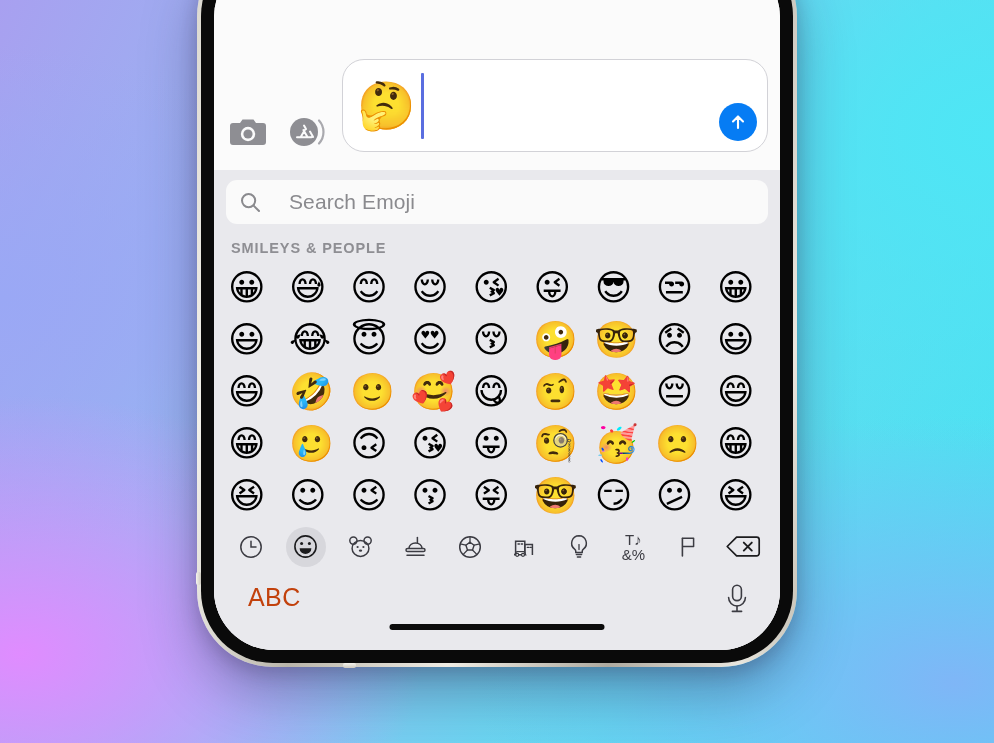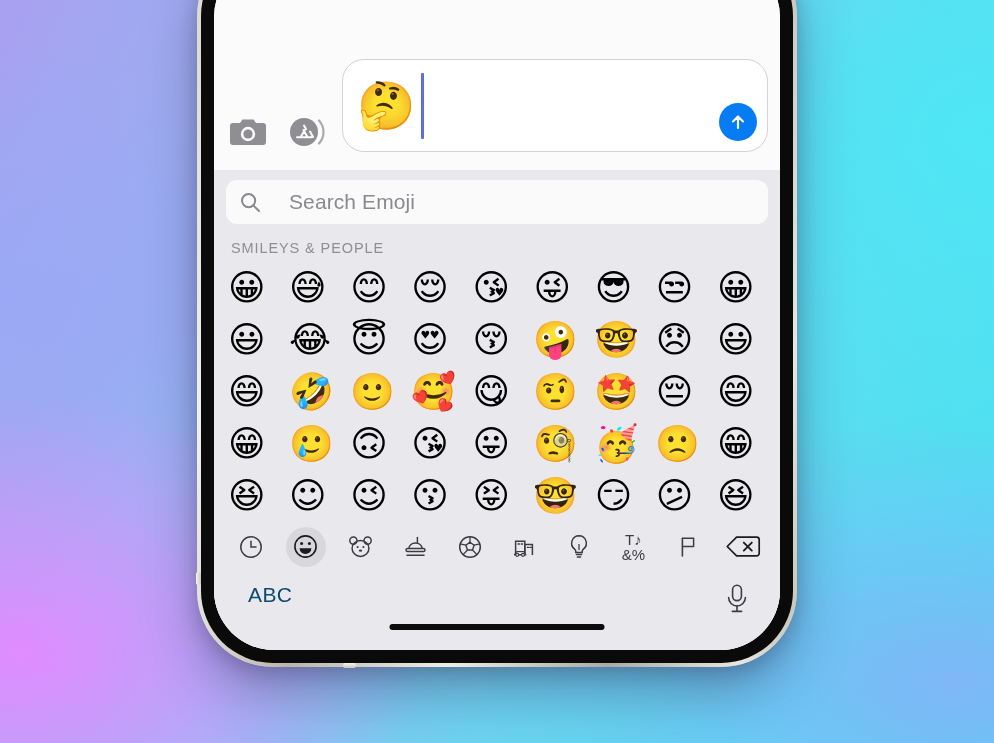--- a/index.html
+++ b/index.html
@@ -91,21 +91,21 @@
     background:#e9e9ed;
     display:flex; flex-direction:column;
   }
   #search-wrap { padding:10px 12px 6px 12px; }
   #search-bar {
     height:44px; border-radius:11px; background:#fafafa;
     display:flex; align-items:center; gap:28px; padding:0 13px;
   }
   #search-placeholder { color:#8a8a8e; font-size:21px; letter-spacing:.1px; }
   #section-title {
-    color:#8e8e93; font-size:14.5px; font-weight:400; letter-spacing:.9px;
+    color:#8e8e93; font-size:14.5px; font-weight:700; letter-spacing:.9px;
     padding:10px 0 6px 17px;
   }
   #emoji-grid {
     flex:1 1 auto;
     display:grid;
     grid-template-columns:repeat(9, 1fr);
     grid-auto-rows:52px;
     align-content:start;
     padding:0 2px 0 14px;
   }
@@ -131,21 +131,21 @@
   .cat-tab svg, .cat-tab span { position:relative; z-index:1; }
   .sym-tab { font-size:15px; color:#3c3c43; line-height:1.0; text-align:center; font-weight:500; }
 
   
   #bottom-row {
     height:88px; background:#e9e9ed;
     display:flex; align-items:flex-start; justify-content:space-between;
     padding:12px 30px 0 34px;
     position:relative;
   }
-  #abc-btn { font-size:21px; color:#0c4a6e; cursor:pointer; letter-spacing:.4px; }
+  #abc-btn { font-size:25px; color:#c2410c; cursor:pointer; letter-spacing:.4px; }
   #home-indicator {
     position:absolute; left:50%; transform:translateX(-50%);
     bottom:20px; width:215px; height:6px; border-radius:3px; background:#0b0b0b;
   }
 </style>
 </head>
 <body>
 
 <div id="bg"></div>
 

